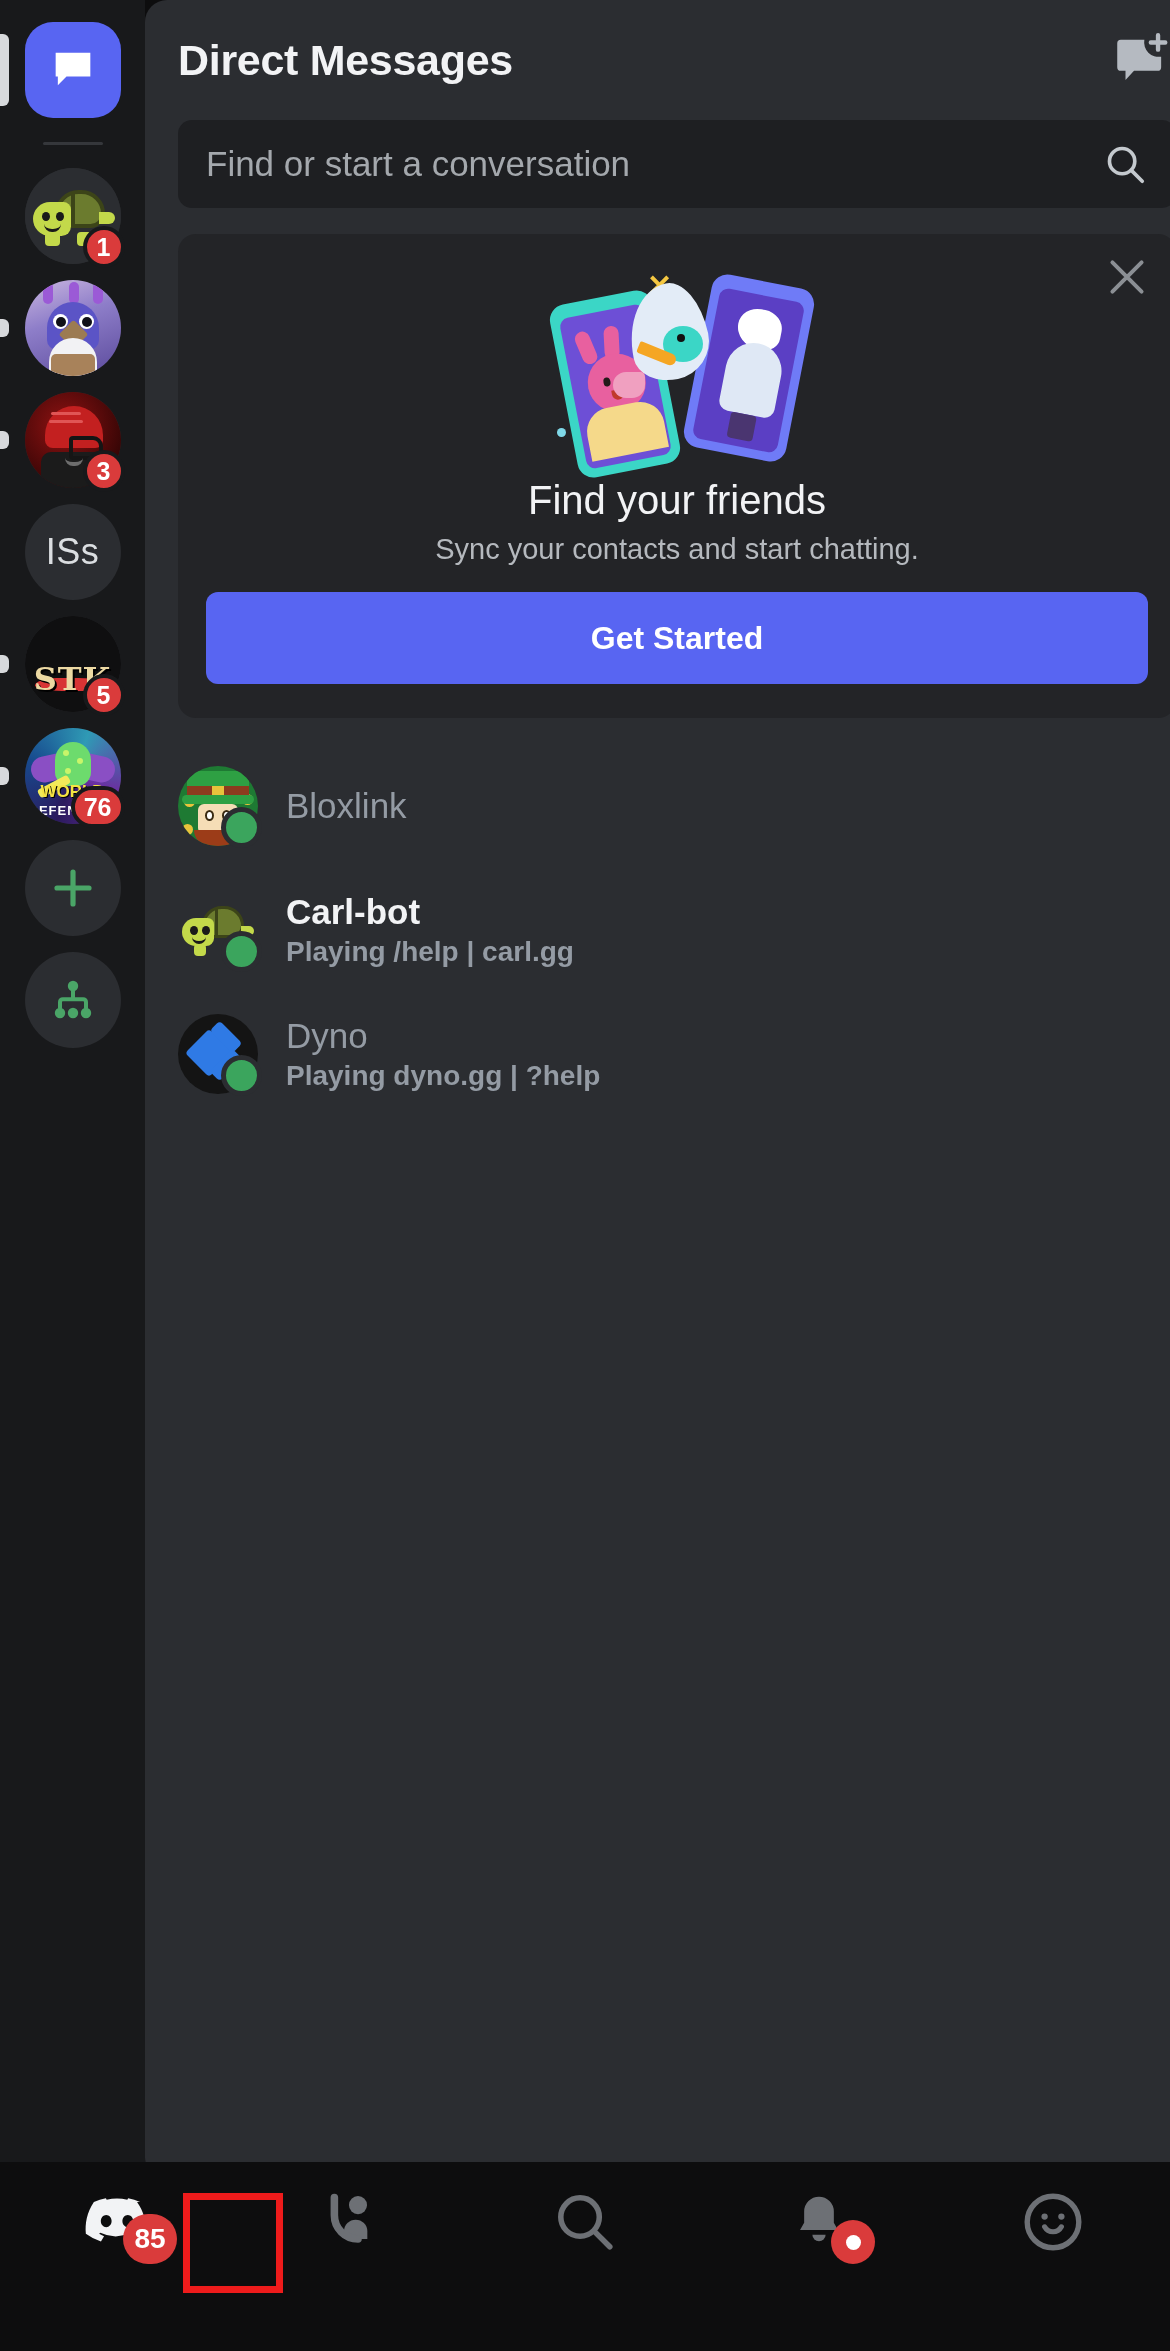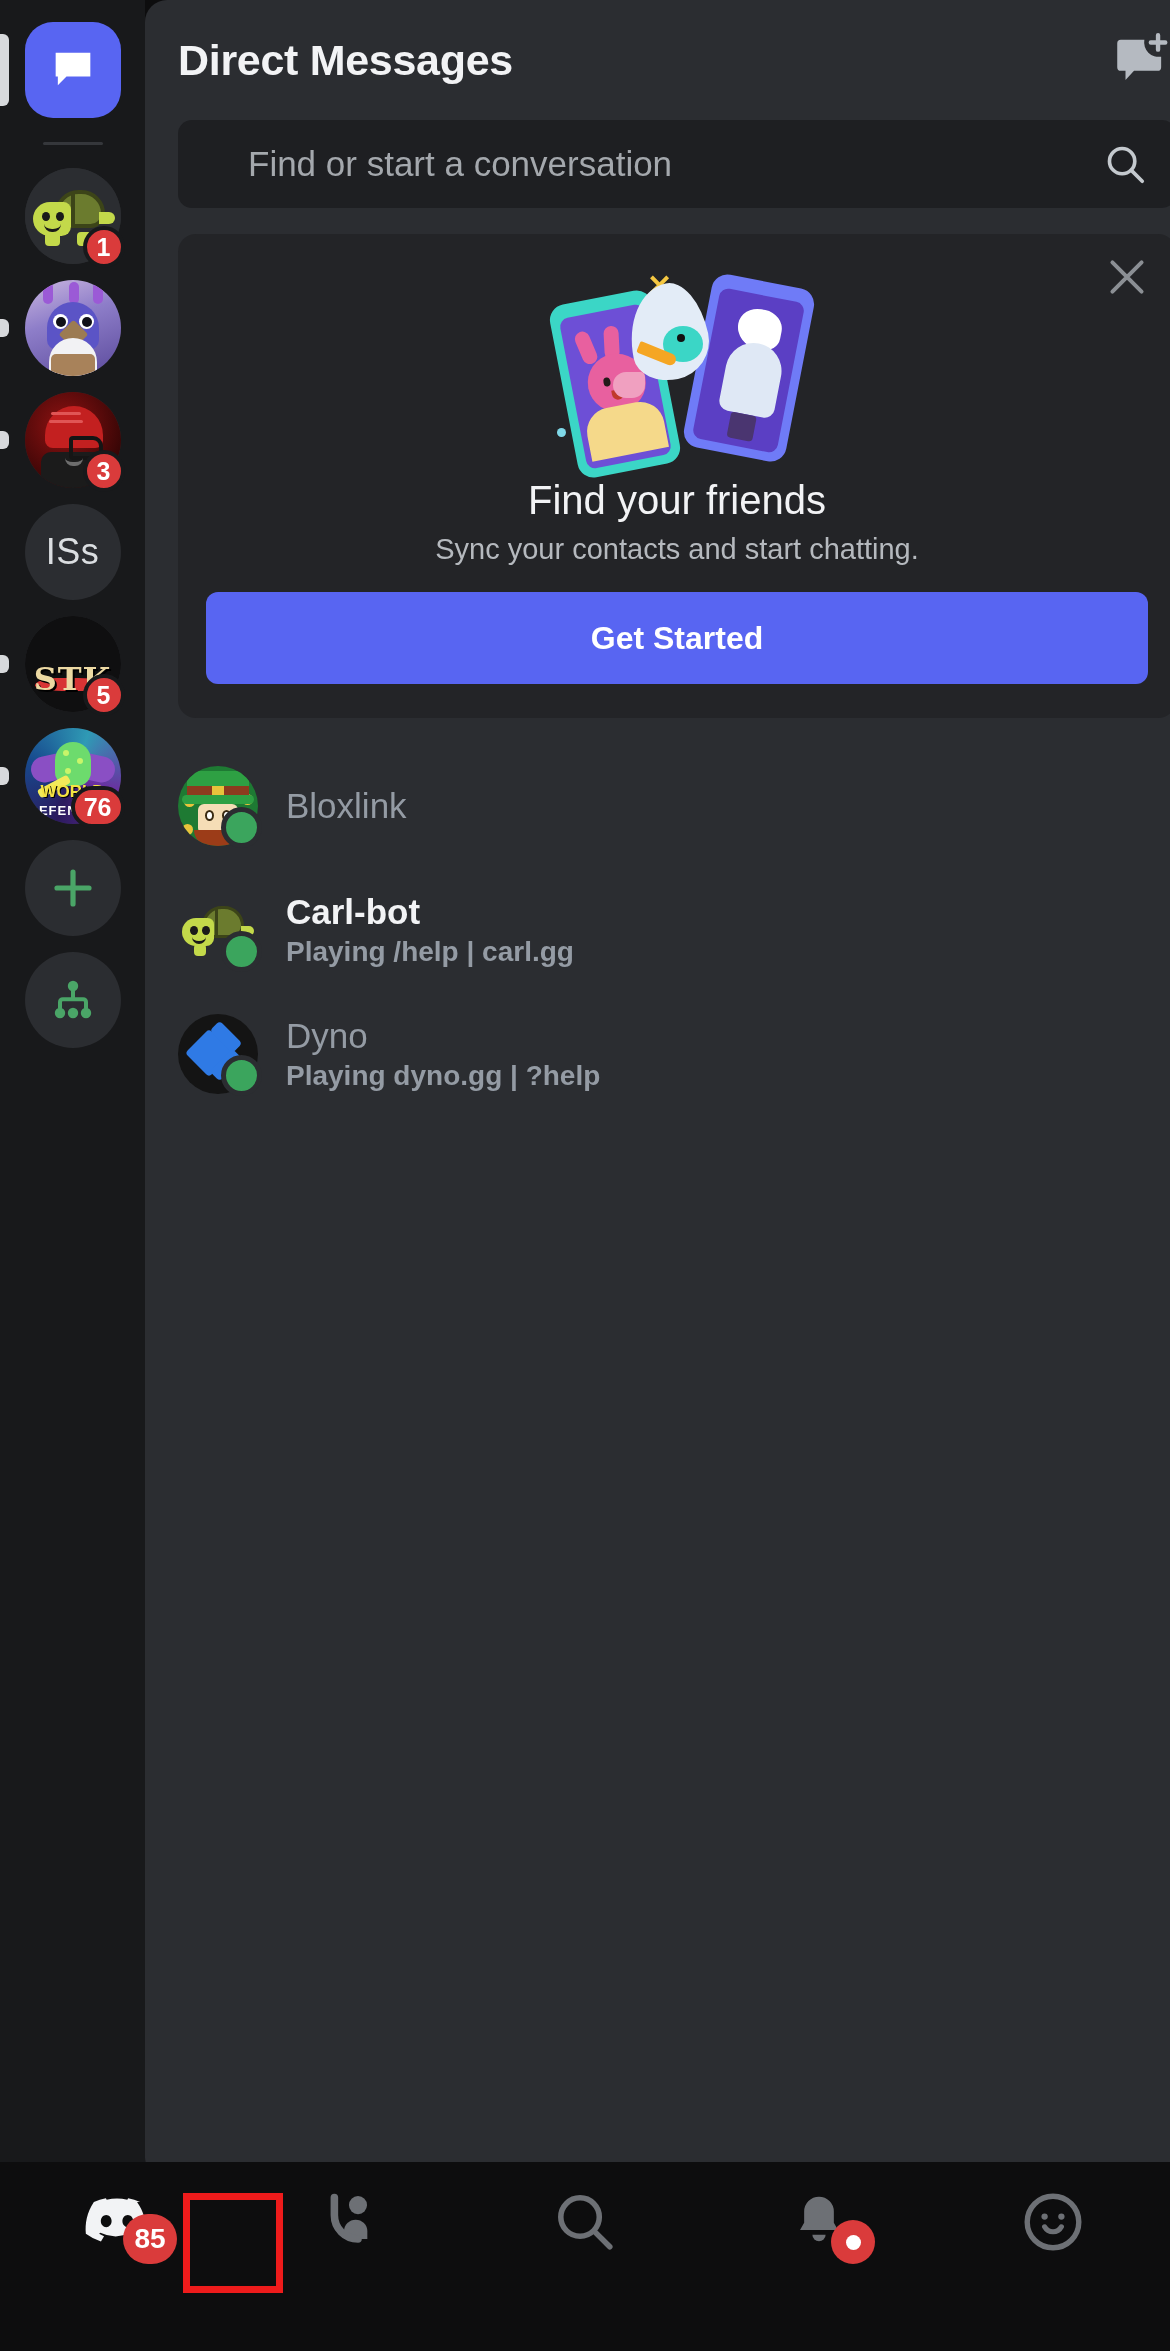--- a/index.html
+++ b/index.html
@@ -130,21 +130,21 @@
     height:120px; display:flex; align-items:center;
     padding:0 32px 0 33px; justify-content:space-between;
   }
   #dm-title{ color:#f2f3f5; font-size:43px; font-weight:bold; letter-spacing:-.3px; }
   #newdm{ width:72px;height:72px;display:flex;align-items:center;justify-content:center;cursor:pointer;}
 
   #search{
     margin:0 33px; height:88px; background:#1e1f22; border-radius:14px;
     display:flex; align-items:center; padding:0 28px; justify-content:space-between;
   }
-  #search-ph{ color:#a4a8ad; font-size:35px;margin-left:42px; }
+  #search-ph{ color:#a4a8ad; font-size:35px; }
   #search-icon{ width:46px;height:46px; flex:0 0 auto; }
 
   
   #promo{
     position:relative;
     margin:26px 33px 0; background:#232427; border-radius:18px;
     padding:28px 28px 34px; text-align:center;
   }
   #promo-close{ position:absolute; right:24px; top:18px; width:50px;height:50px; cursor:pointer; }
   #promo-art{ height:200px; position:relative; margin:6px auto 10px; width:320px; }

